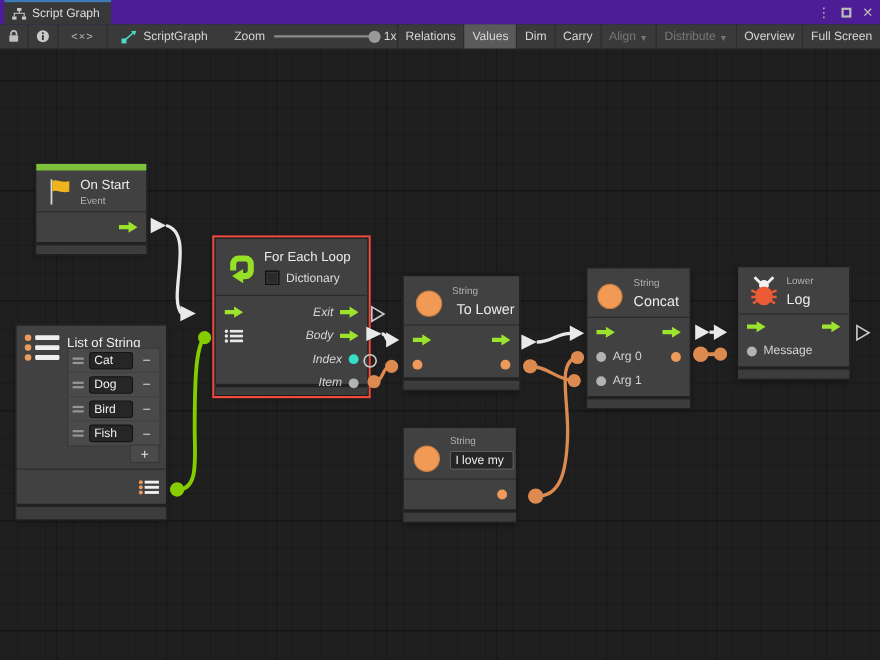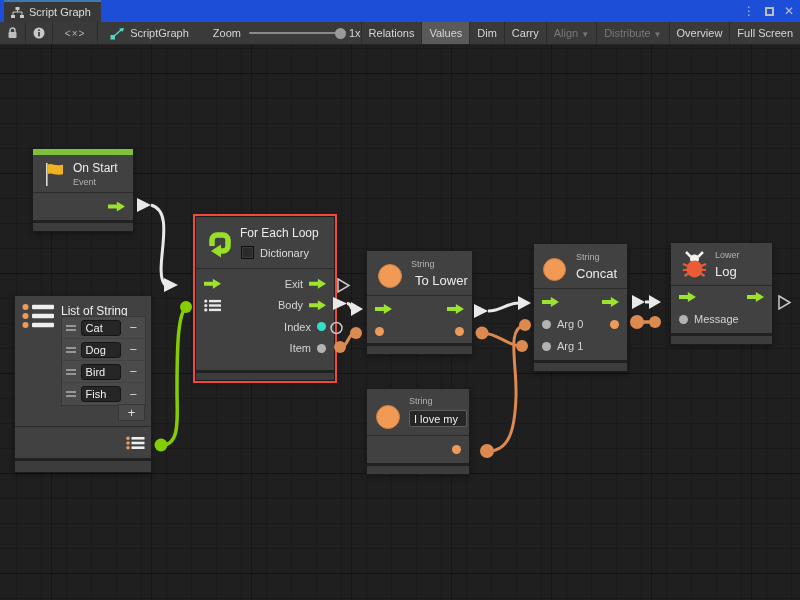--- a/index.html
+++ b/index.html
@@ -1,21 +1,21 @@
 <!DOCTYPE html>
 <html><head>
 <meta charset="utf-8">
 <style>
   * { margin:0; padding:0; box-sizing:border-box; }
   html,body { width:800px; height:600px; background:#111; }
   body { font-family:"Liberation Sans","DejaVu Sans",sans-serif; -webkit-font-smoothing:antialiased; }
   .app { position:relative; width:800px; height:600px; overflow:hidden; background:#1f1f1f; }
 
   
-  .tabbar { position:relative; height:22px; background:#1d4ed8; display:flex; align-items:stretch; }
+  .tabbar { position:relative; height:22px; background:#4c1d95; display:flex; align-items:stretch; }
   .tab { display:flex; align-items:center; gap:5px; padding:0 10px 0 7px; margin-left:4px;
          background:#383838; border-top:2px solid #3e79b5; color:#dedede; font-size:11px; }
   .win-controls { position:absolute; right:6px; top:0; height:22px; display:flex; align-items:center; gap:10px; color:#bdbdbd; }
   .win-controls .glyph { font-size:12px; line-height:1; cursor:default; }
   .maxbox { width:9px; height:9px; border:2px solid #bdbdbd; display:inline-block; }
 
   
   .toolbar { height:23px; background:#3a3a3a; border-bottom:1px solid #242424; display:flex; align-items:stretch; font-size:11px; color:#d6d6d6; }
   .tbtn { display:flex; align-items:center; justify-content:center; padding:0 7px; border-right:1px solid #2c2c2c; cursor:default; }
   .tbtn.icon-cell { width:27px; }
@@ -227,21 +227,21 @@
         <svg class="abs" style="left:8px; top:11px;" width="31" height="31" viewBox="0 0 31 31">
           <path d="M8 18 v-6 a5 5 0 0 1 5-5 h6 a5 5 0 0 1 5 5 v6 a5 5 0 0 1-5 5 h-4" fill="none" stroke="#97e028" stroke-width="5.5" stroke-linejoin="round"></path>
           <path d="M17 16.5 L17 29.5 L7 23 Z" fill="#97e028"></path>
         </svg>
         <div class="n-title abs" style="left:44px; top:9px;">For Each Loop</div>
         <div class="abs" style="left:45px; top:29px; display:flex; align-items:center; gap:6px;">
           <span class="chk"></span>
           <span style="font-size:11px; color:#dcdcdc;">Dictionary</span>
         </div>
       </div>
-      <div class="n-body" style="height:102px; padding-top:4px; position:relative;">
+      <div class="n-body" style="height:81px; padding-top:4px; position:relative;font-style:italic;">
         <div class="prow between" style="height:21.5px;">
           <span class="flow-arrow"></span>
           <span style="display:flex; align-items:center; gap:6px;">
             <span>Exit</span>
             <span class="flow-arrow"></span>
           </span>
         </div>
         <div class="prow between" style="height:21.5px;">
           <svg width="17" height="13" viewBox="0 0 17 13">
             <circle cx="1.8" cy="2.1" r="1.6" fill="#e8e8e8"></circle>

